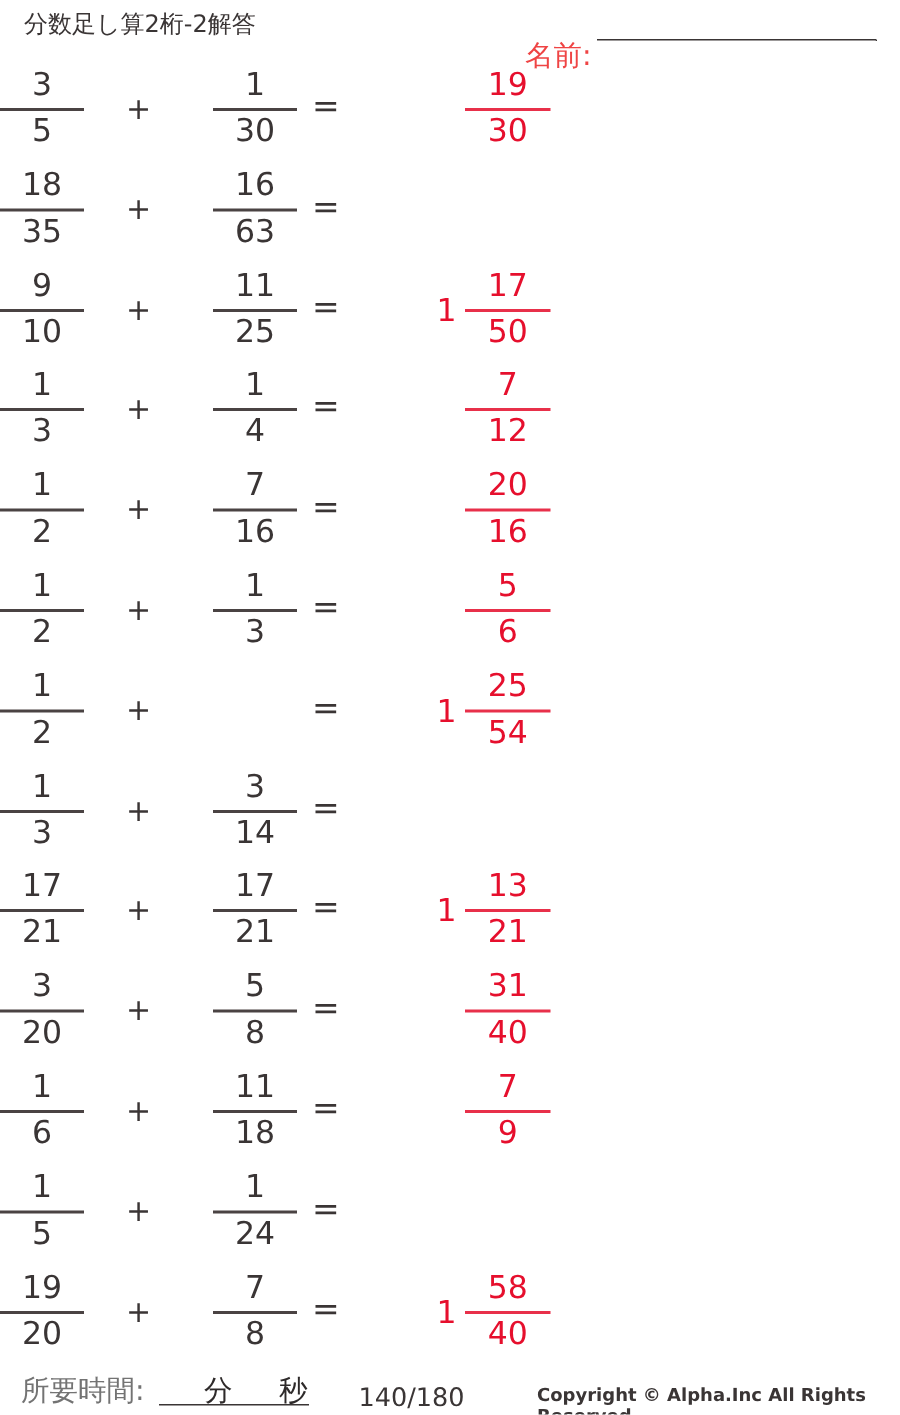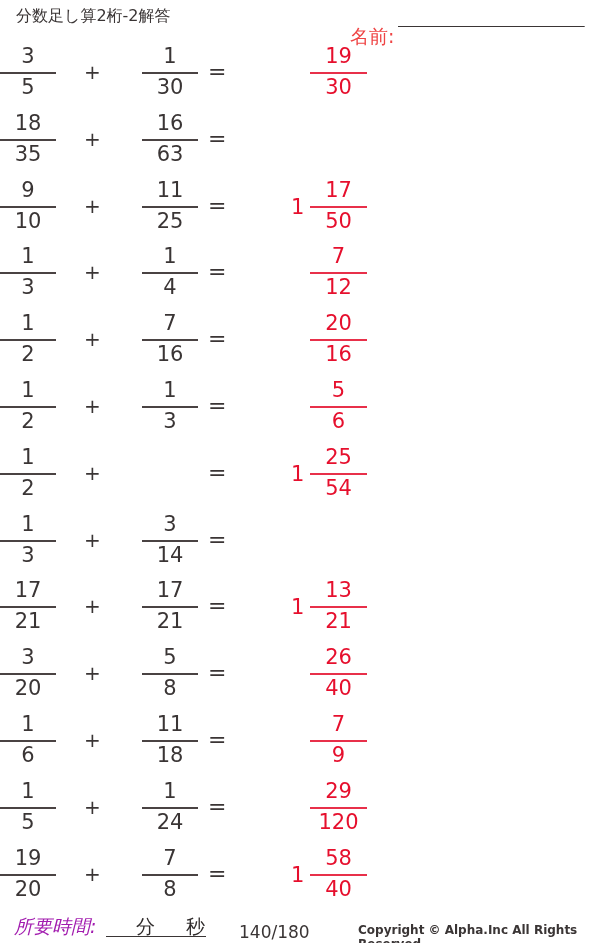--- a/index.html
+++ b/index.html
@@ -20,21 +20,21 @@
   .f2 { left: 142px; }
   .op { position: absolute; top: 18px; font-size: 20px; line-height: 24px; color: #3a3535; }
   .plus { left: 84px; }
   .eq { left: 208px; font-size: 22px; }
   .ans { position: absolute; left: 310px; width: 57px; top: 0; height: 60px; text-align: center; font-size: 21px; line-height: 24px; color: #e60f2d; }
   .ans .num { position: absolute; left: 0; right: 0; top: 2px; }
   .ans .bar { position: absolute; left: 0; right: 0; top: 30px; height: 0; border-top: 2px solid #e8304a; }
   .ans .den { position: absolute; left: 0; right: 0; top: 33px; }
   .whole { position: absolute; left: 291px; top: 19px; font-size: 21px; line-height: 24px; color: #e60f2d; }
 
-  .footer-time { position: absolute; left: 14px; top: 914px; font-size: 19px; color: #a21caf; font-style: italic; }
+  .footer-time { position: absolute; left: 14px; top: 914px; font-size: 19px; color: #737373; }
   .time-line { position: absolute; left: 106px; top: 936px; width: 100px; border-bottom: 1px solid #3a3535; }
   .time-min { position: absolute; left: 136px; top: 914px; font-size: 19px; color: #2e2a2a; }
   .time-sec { position: absolute; left: 186px; top: 914px; font-size: 19px; color: #2e2a2a; }
   .page-num { position: absolute; left: 239px; top: 922px; font-size: 17px; color: #3a3535; }
   .copyright { position: absolute; left: 358px; top: 923px; font-size: 12px; color: #3a3535; font-weight: bold; }
 </style>
 </head>
 <body>
 
 <div class="title">分数足し算2桁-2解答</div>
@@ -216,21 +216,21 @@
       </div>
       <div class="op plus">+</div>
       <div class="frac f2">
         <div class="num">5</div>
         <div class="bar"></div>
         <div class="den">8</div>
       </div>
       <div class="op eq">=</div>
       <div class="whole"></div>
       <div class="ans">
-        <div class="num">26</div>
+        <div class="num">31</div>
         <div class="bar"></div>
         <div class="den">40</div>
       </div>
     </div>
     <div class="row" style="top: 710px;">
       <div class="frac f1">
         <div class="num">1</div>
         <div class="bar"></div>
         <div class="den">6</div>
       </div>
@@ -255,25 +255,20 @@
         <div class="den">5</div>
       </div>
       <div class="op plus">+</div>
       <div class="frac f2">
         <div class="num">1</div>
         <div class="bar"></div>
         <div class="den">24</div>
       </div>
       <div class="op eq">=</div>
       <div class="whole"></div>
-      <div class="ans">
-        <div class="num">29</div>
-        <div class="bar"></div>
-        <div class="den">120</div>
-      </div>
     </div>
     <div class="row" style="top: 843.6px;">
       <div class="frac f1">
         <div class="num">19</div>
         <div class="bar"></div>
         <div class="den">20</div>
       </div>
       <div class="op plus">+</div>
       <div class="frac f2">
         <div class="num">7</div>

